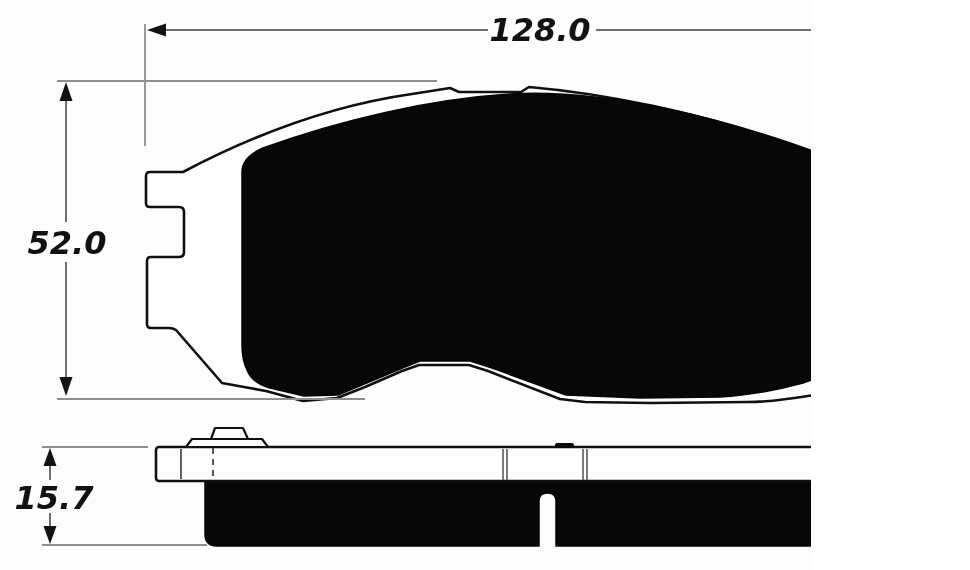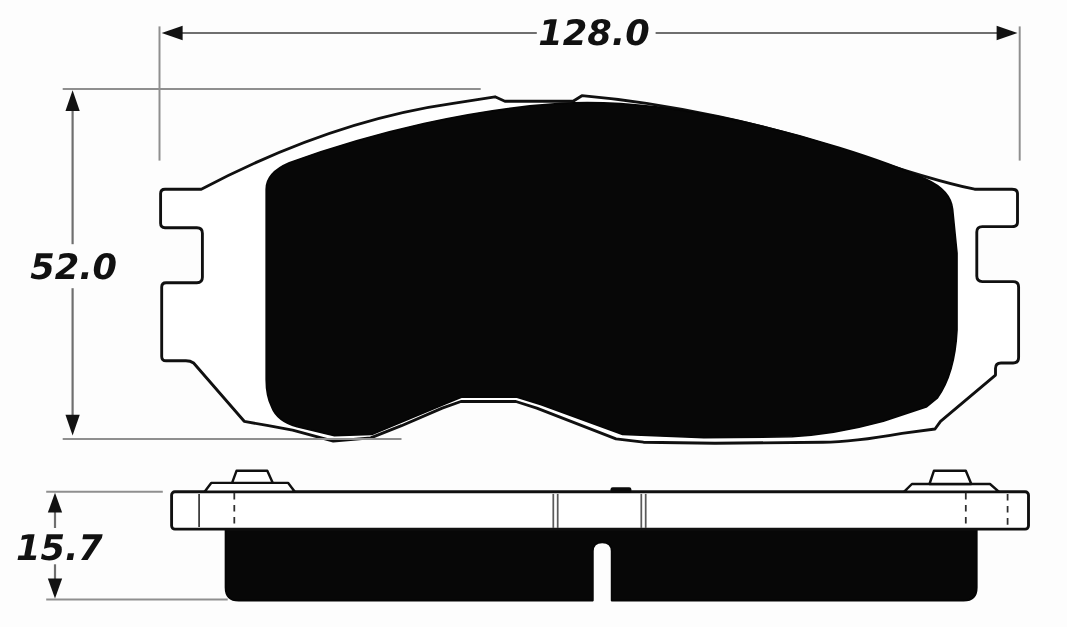--- a/index.html
+++ b/index.html
@@ -1,19 +1,19 @@
 <!DOCTYPE html>
 <html><head>
 <meta charset="utf-8">
 <style>
   html, body { margin: 0; padding: 0; }
   body { background: #ffffff; }
   .stage {
     position: relative;
-    width: 970px;
+    width: 811px;
     height: 570px;
     background: #fdfdfd;
     overflow: hidden;
   }
   svg { display: block; width: 970px; height: 570px; }
 
   .plate {
     fill: #ffffff;
     stroke: #101010;
     stroke-width: 2.6;

